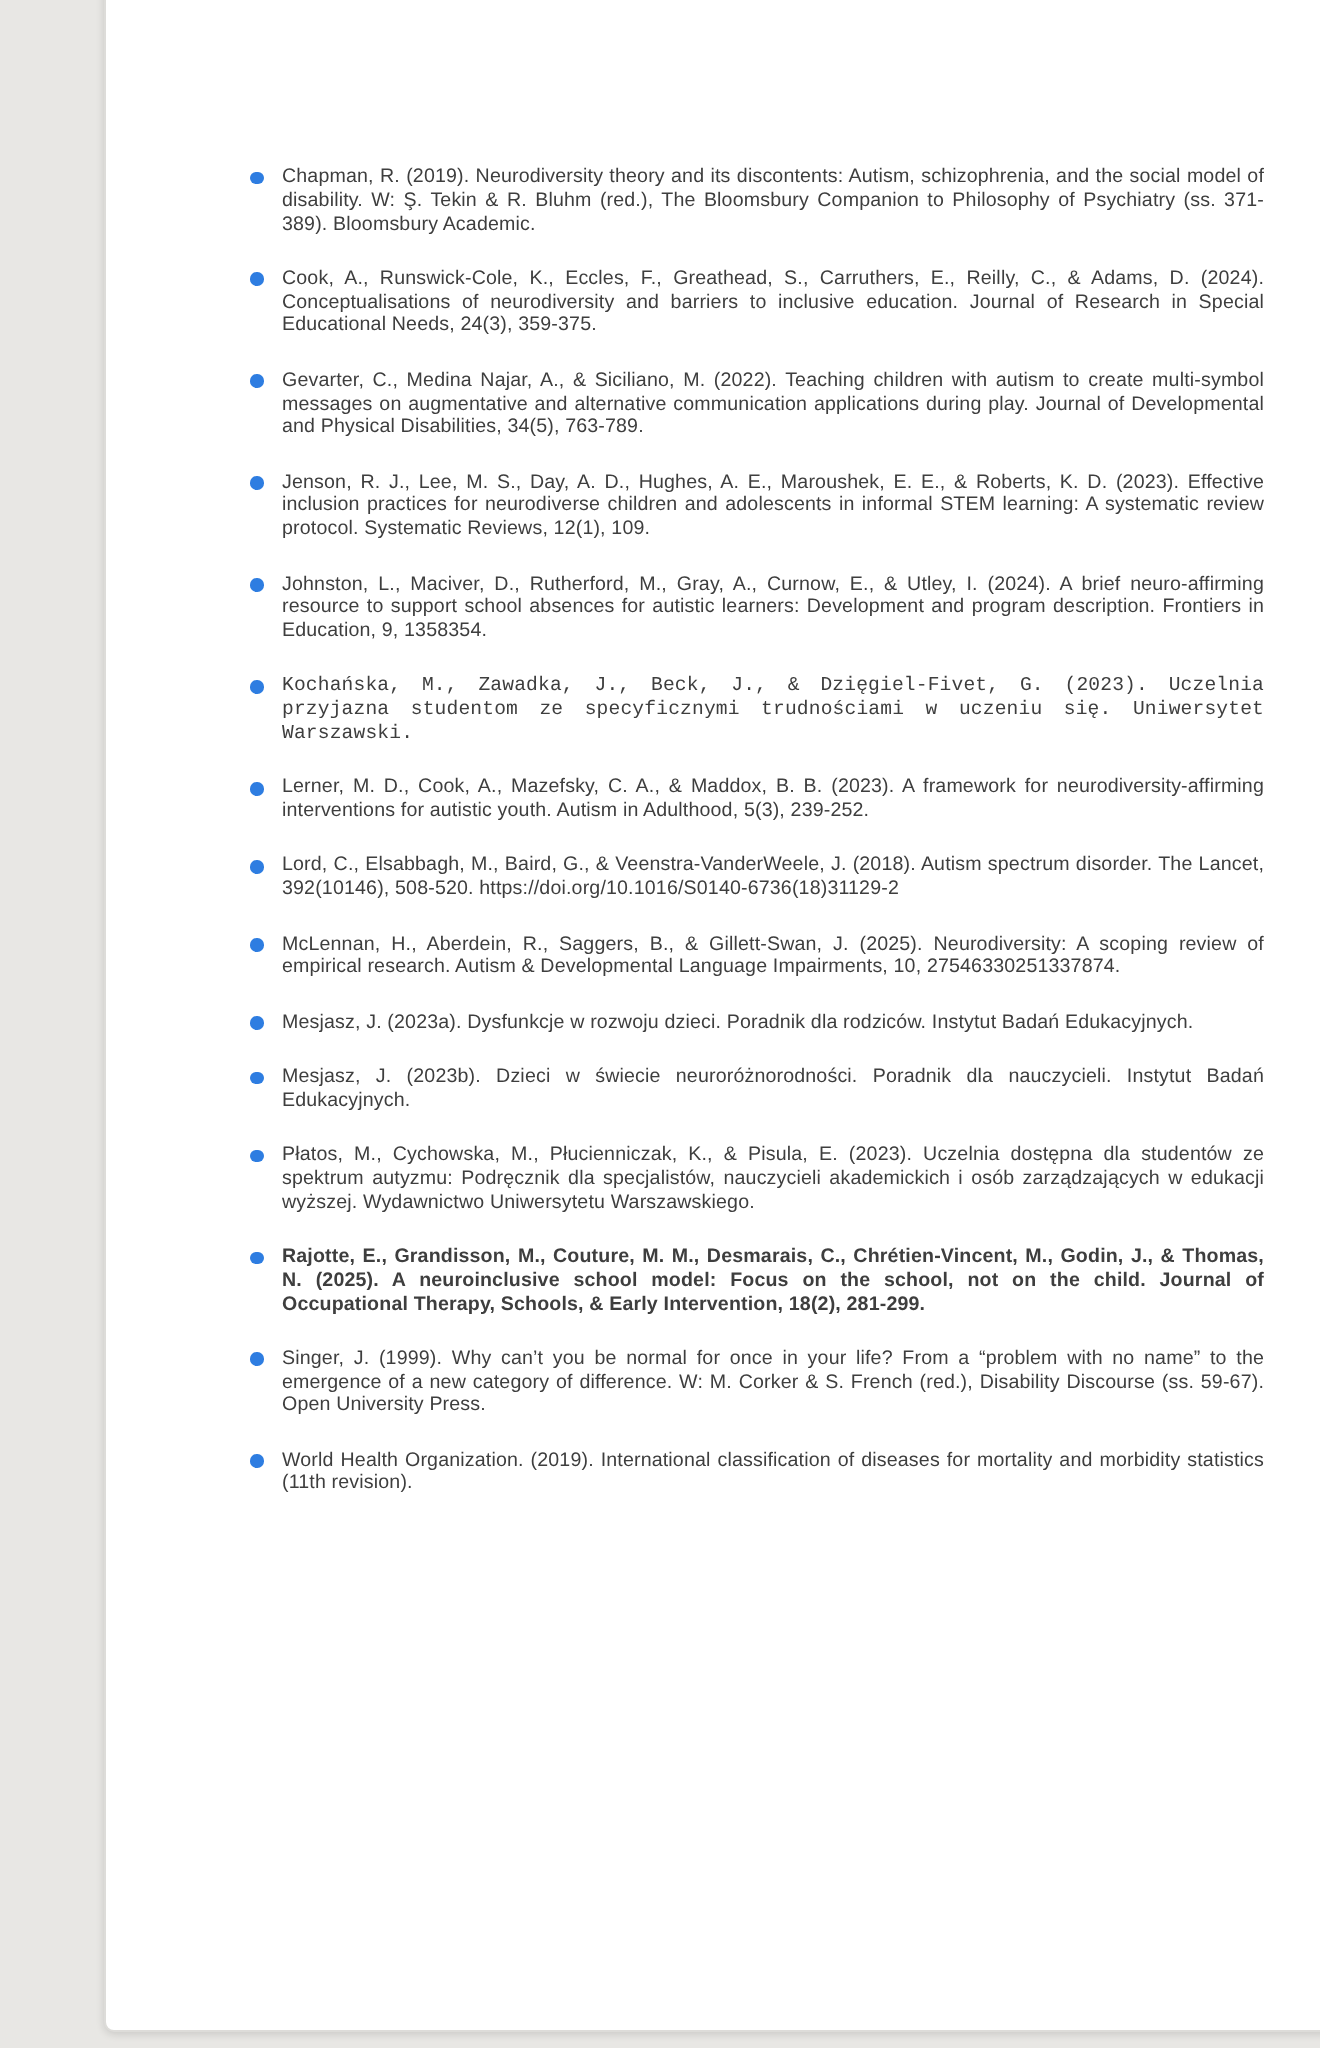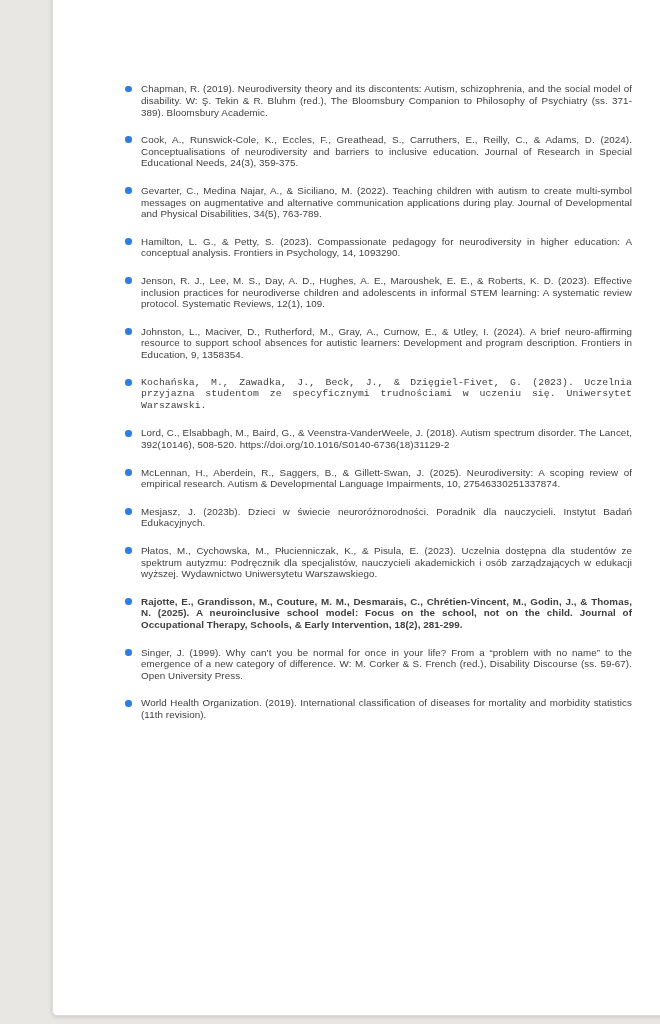--- a/index.html
+++ b/index.html
@@ -68,52 +68,56 @@
   <li class="ref-item" style="color: rgb(62, 62, 62);">
     <span class="bullet" style="background: rgb(46, 125, 225);"></span>
     <span class="ref-text">Cook, A., Runswick-Cole, K., Eccles, F., Greathead, S., Carruthers, E., Reilly, C., &amp; Adams, D. (2024). Conceptualisations of neurodiversity and barriers to inclusive education. Journal of Research in Special Educational Needs, 24(3), 359-375.</span>
   </li>
 
   <li class="ref-item" style="color: rgb(62, 62, 62);">
     <span class="bullet" style="background: rgb(46, 125, 225);"></span>
     <span class="ref-text">Gevarter, C., Medina Najar, A., &amp; Siciliano, M. (2022). Teaching children with autism to create multi-symbol messages on augmentative and alternative communication applications during play. Journal of Developmental and Physical Disabilities, 34(5), 763-789.</span>
   </li>
 
-  <li class="ref-item" style="color: rgb(62, 62, 62);">
-    <span class="bullet" style="background: rgb(46, 125, 225);"></span>
-    <span class="ref-text">Hamilton, L. G., &amp; Petty, S. (2023). Compassionate pedagogy for neurodiversity in higher education: A conceptual analysis. Frontiers in Psychology, 14, 1093290.</span>
-  </li>
 
   <li class="ref-item" style="color: rgb(62, 62, 62);">
     <span class="bullet" style="background: rgb(46, 125, 225);"></span>
     <span class="ref-text">Jenson, R. J., Lee, M. S., Day, A. D., Hughes, A. E., Maroushek, E. E., &amp; Roberts, K. D. (2023). Effective inclusion practices for neurodiverse children and adolescents in informal STEM learning: A systematic review protocol. Systematic Reviews, 12(1), 109.</span>
   </li>
 
   <li class="ref-item" style="color: rgb(62, 62, 62);">
     <span class="bullet" style="background: rgb(46, 125, 225);"></span>
     <span class="ref-text">Johnston, L., Maciver, D., Rutherford, M., Gray, A., Curnow, E., &amp; Utley, I. (2024). A brief neuro-affirming resource to support school absences for autistic learners: Development and program description. Frontiers in Education, 9, 1358354.</span>
   </li>
 
   <li class="ref-item" style="color: rgb(62, 62, 62); font-family: Liberation Mono, monospace;">
     <span class="bullet" style="background: rgb(46, 125, 225);"></span>
     <span class="ref-text">Kochańska, M., Zawadka, J., Beck, J., &amp; Dzięgiel-Fivet, G. (2023). Uczelnia przyjazna studentom ze specyficznymi trudnościami w uczeniu się. Uniwersytet Warszawski.</span>
   </li>
 
+  <li class="ref-item" style="color: rgb(62, 62, 62);">
+    <span class="bullet" style="background: rgb(46, 125, 225);"></span>
+    <span class="ref-text">Lerner, M. D., Cook, A., Mazefsky, C. A., &amp; Maddox, B. B. (2023). A framework for neurodiversity-affirming interventions for autistic youth. Autism in Adulthood, 5(3), 239-252.</span>
+  </li>
 
   <li class="ref-item" style="color: rgb(62, 62, 62);">
     <span class="bullet" style="background: rgb(46, 125, 225);"></span>
     <span class="ref-text">Lord, C., Elsabbagh, M., Baird, G., &amp; Veenstra-VanderWeele, J. (2018). Autism spectrum disorder. The Lancet, 392(10146), 508-520. https://doi.org/10.1016/S0140-6736(18)31129-2</span>
   </li>
 
   <li class="ref-item" style="color: rgb(62, 62, 62);">
     <span class="bullet" style="background: rgb(46, 125, 225);"></span>
     <span class="ref-text">McLennan, H., Aberdein, R., Saggers, B., &amp; Gillett-Swan, J. (2025). Neurodiversity: A scoping review of empirical research. Autism &amp; Developmental Language Impairments, 10, 27546330251337874.</span>
   </li>
 
 
+  <li class="ref-item" style="color: rgb(62, 62, 62);">
+    <span class="bullet" style="background: rgb(46, 125, 225);"></span>
+    <span class="ref-text">Mesjasz, J. (2023a). Dysfunkcje w rozwoju dzieci. Poradnik dla rodziców. Instytut Badań Edukacyjnych.</span>
+  </li>
 
   <li class="ref-item" style="color: rgb(62, 62, 62);">
     <span class="bullet" style="background: rgb(46, 125, 225);"></span>
     <span class="ref-text">Mesjasz, J. (2023b). Dzieci w świecie neuroróżnorodności. Poradnik dla nauczycieli. Instytut Badań Edukacyjnych.</span>
   </li>
 
 
   <li class="ref-item" style="color: rgb(62, 62, 62);">
     <span class="bullet" style="background: rgb(46, 125, 225);"></span>
     <span class="ref-text">Płatos, M., Cychowska, M., Płucienniczak, K., &amp; Pisula, E. (2023). Uczelnia dostępna dla studentów ze spektrum autyzmu: Podręcznik dla specjalistów, nauczycieli akademickich i osób zarządzających w edukacji wyższej. Wydawnictwo Uniwersytetu Warszawskiego.</span>

